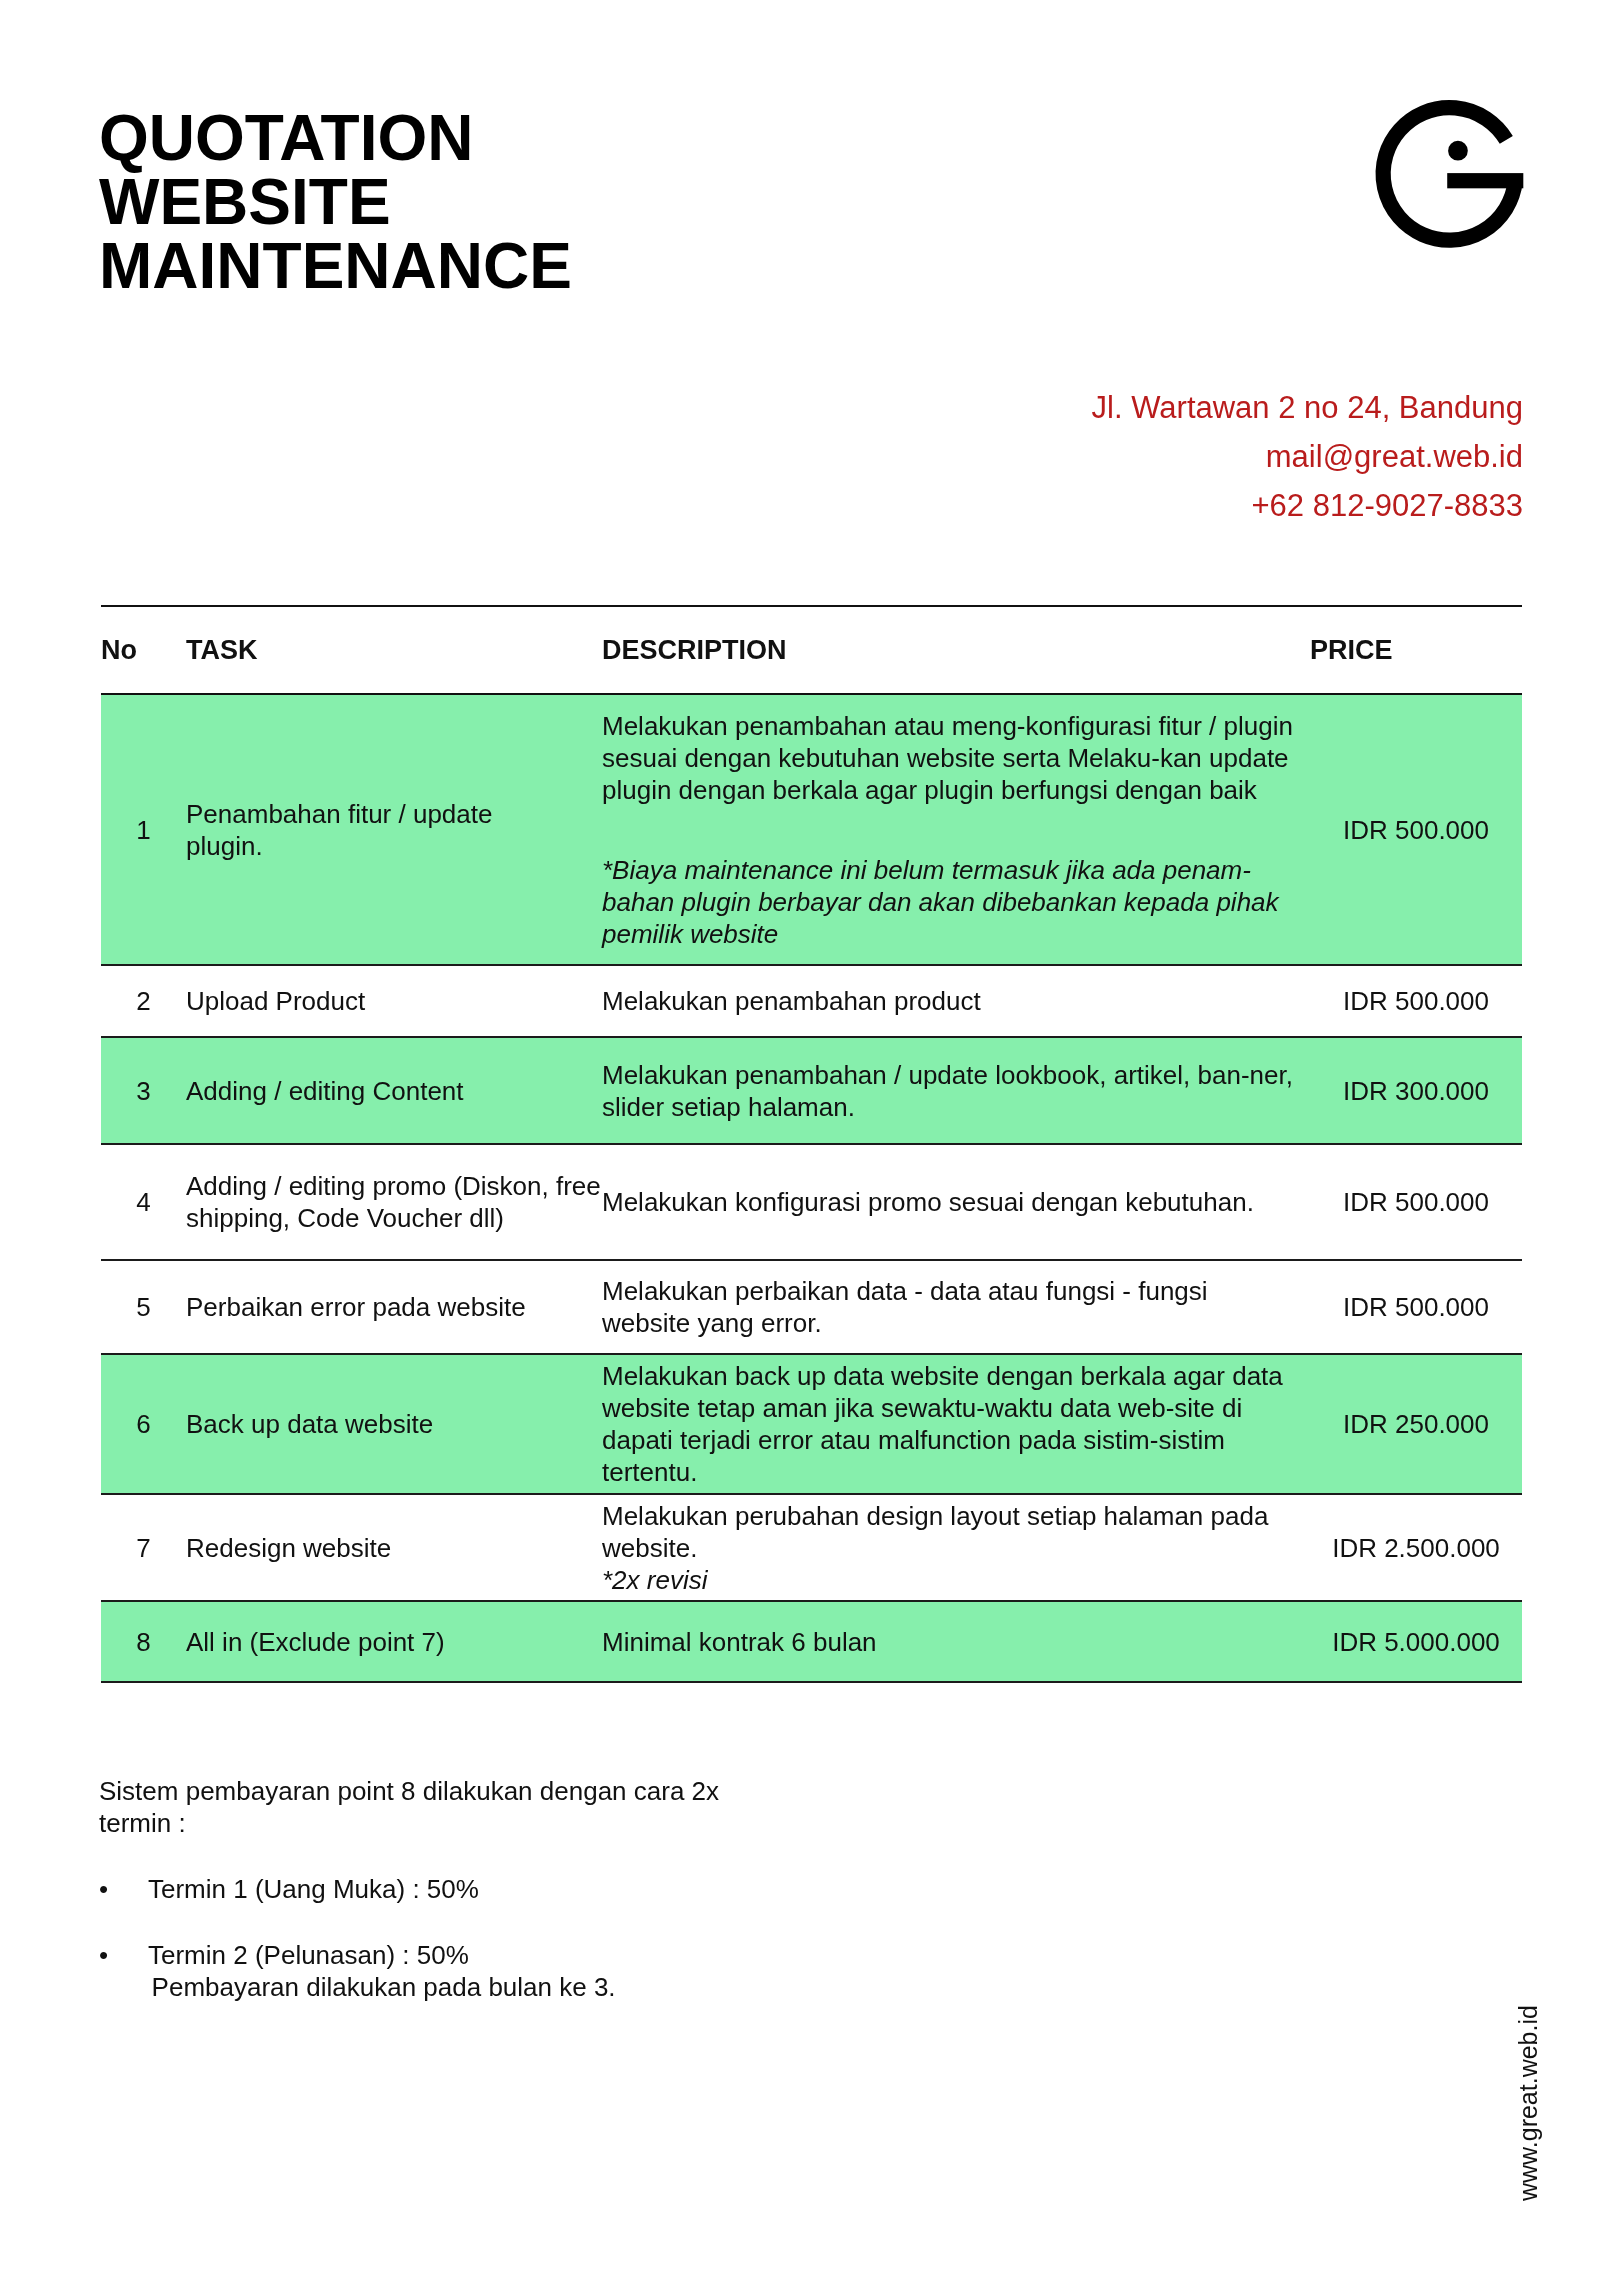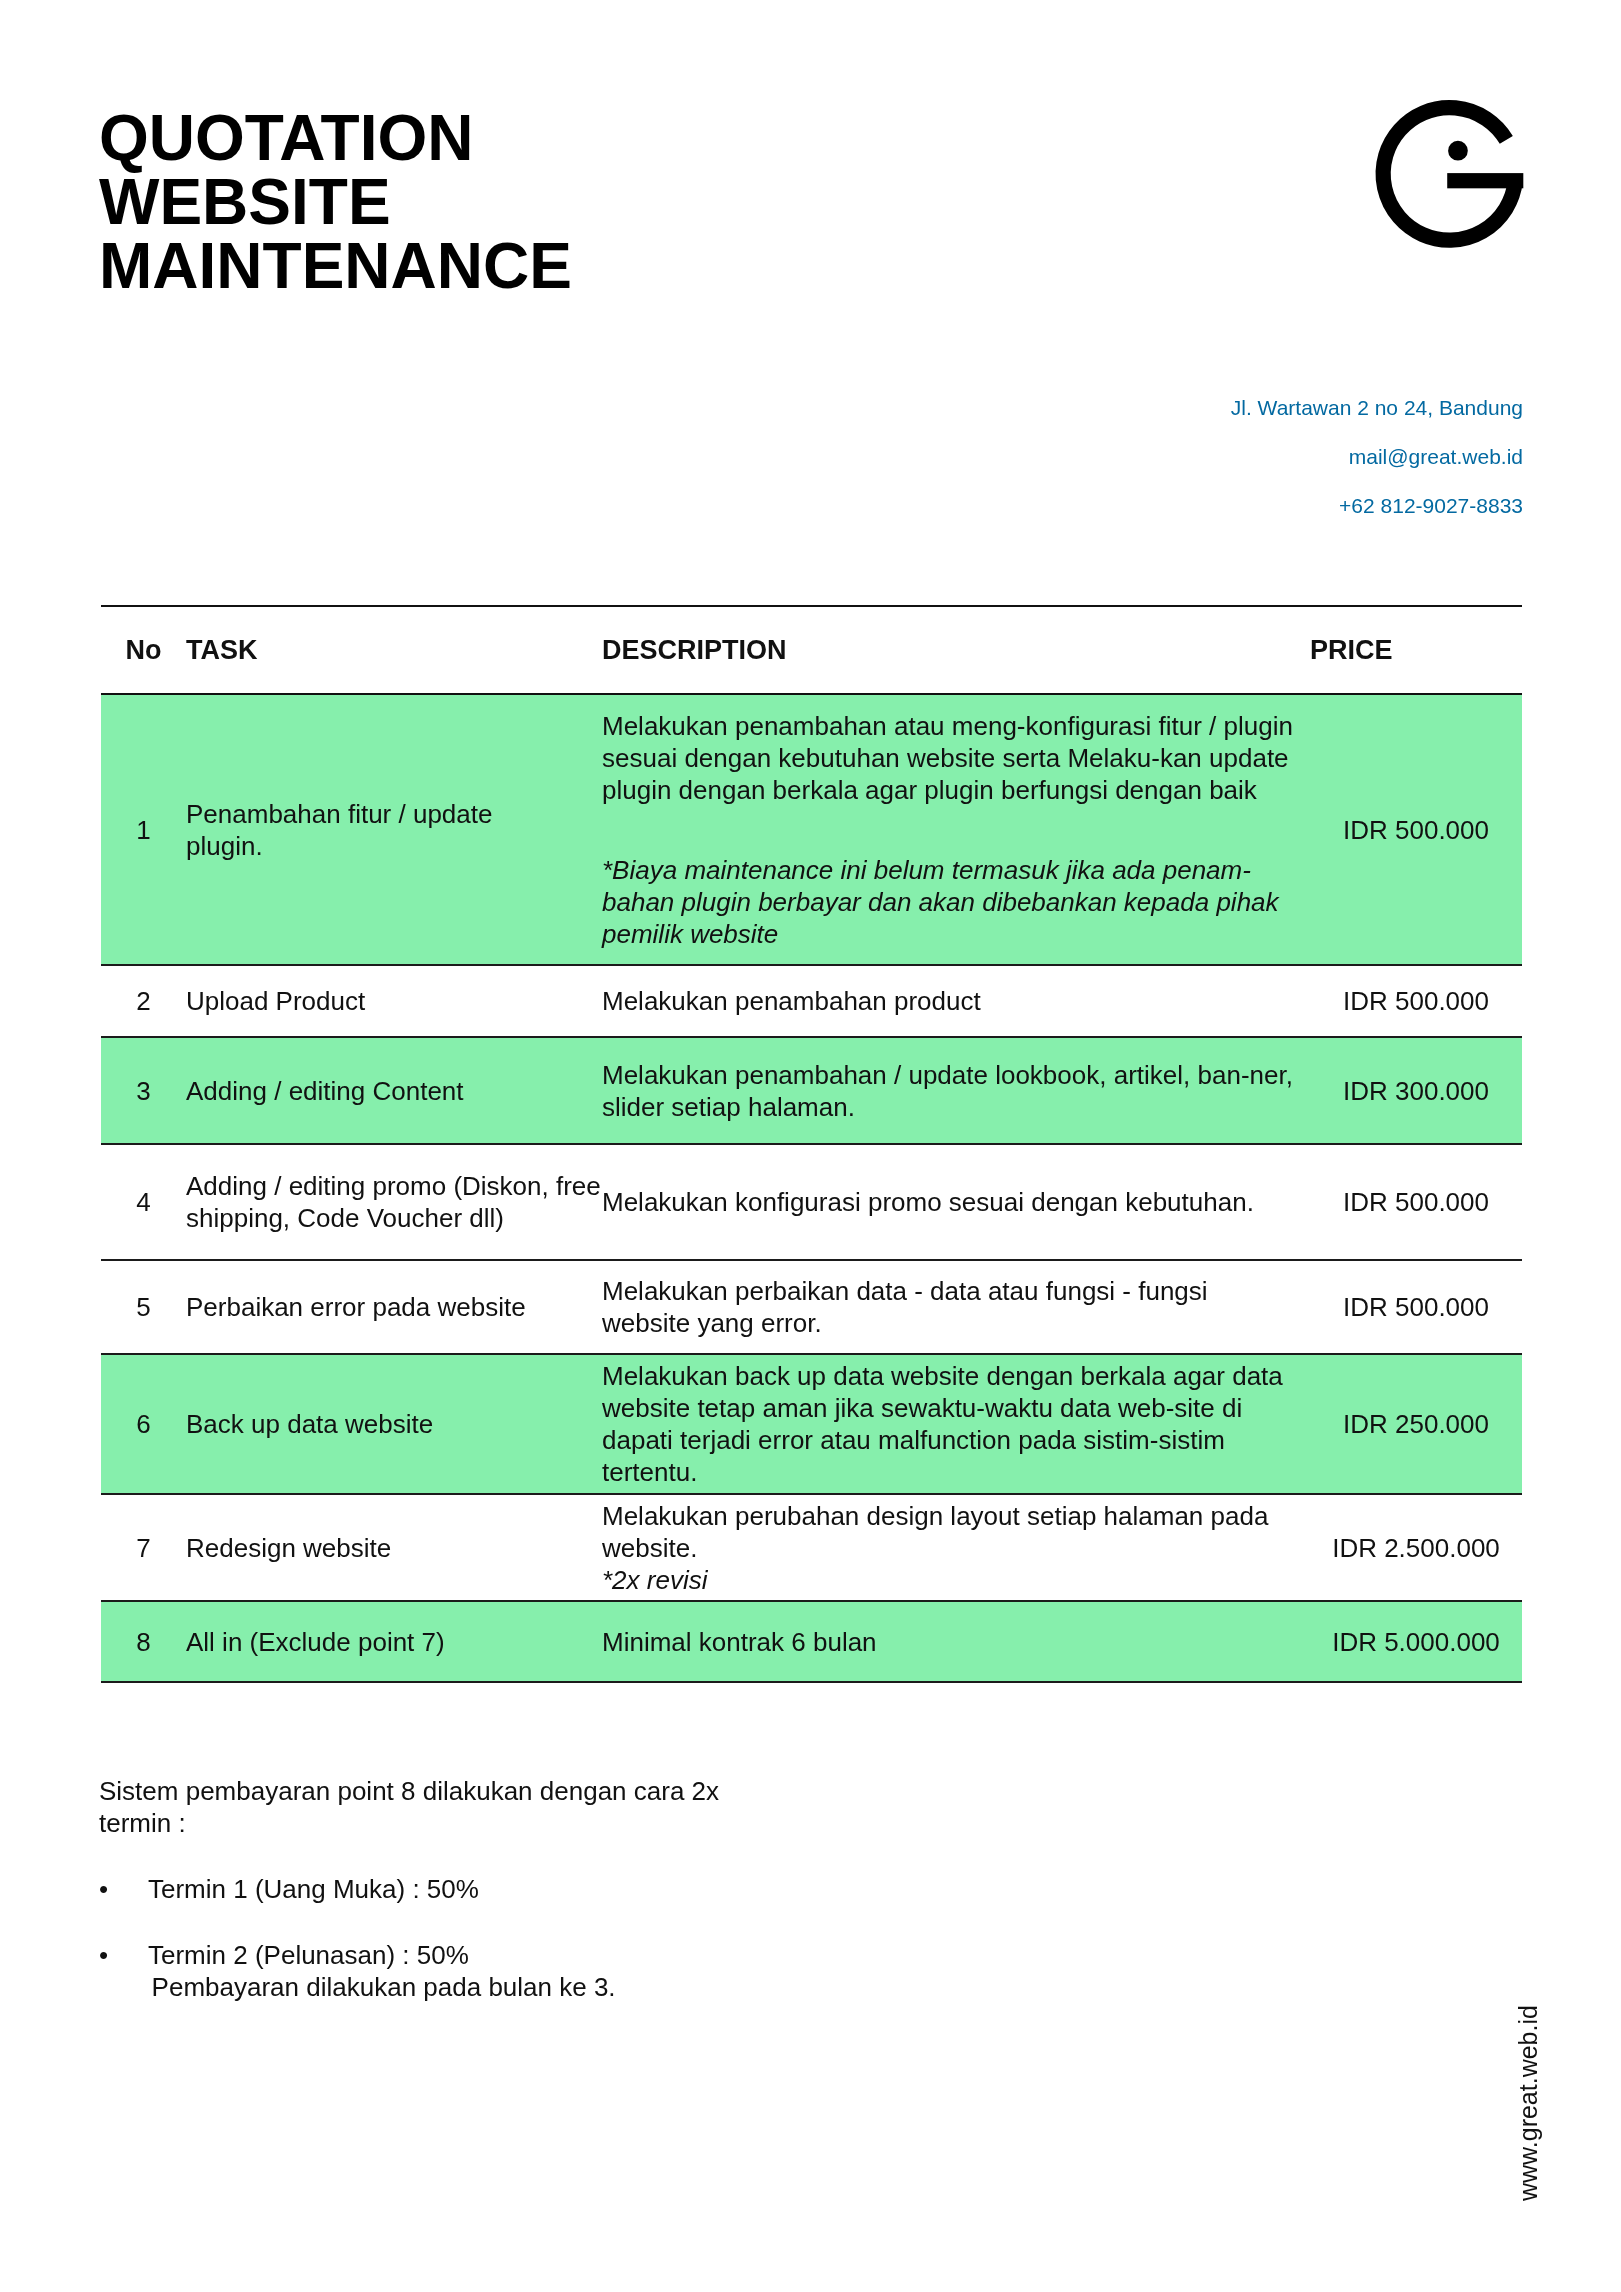--- a/index.html
+++ b/index.html
@@ -11,21 +11,21 @@
     position: absolute; left: 99px; top: 106px;
     font-weight: 700; font-size: 64px; line-height: 64px; letter-spacing: 0px;
     color: #000000; margin: 0;
   }
   .title span { display: block; }
   .logo { position: absolute; left: 1372px; top: 97px; width: 154px; height: 154px; }
   .company {
     position: absolute; right: 98px; top: 383px; text-align: right;
   }
   .company .name { font-weight: 700; font-size: 32px; line-height: 48px; color: #111; }
-  .company .line { font-size: 21px; line-height: 49px; color: #0369a1; }
+  .company .line { font-size: 31px; line-height: 49px; color: #b91c1c; }
   table.q {
     position: absolute; left: 101px; top: 605px; width: 1421px;
     border-collapse: collapse; table-layout: fixed;
     font-size: 26px; line-height: 32px;
   }
   table.q th {
     font-weight: 700; text-align: left; font-size: 27px;
     height: 86px; padding: 0; vertical-align: middle;
     border-top: 2.7px solid #111; border-bottom: 2.7px solid #111;
   }
@@ -84,21 +84,21 @@
 
 <table class="q">
   <colgroup>
     <col class="c-no">
       <col class="c-task">
       <col class="c-desc">
       <col class="c-price">
   </colgroup>
   <thead>
     <tr>
-      <th class="c-no" style="text-align:center">No</th>
+      <th class="c-no" style="">No</th>
       <th class="c-task">TASK</th>
       <th class="c-desc">DESCRIPTION</th>
       <th class="c-price">PRICE</th>
     </tr>
   </thead>
   <tbody>
     <tr class="shade" style="height:271px">
       <td class="c-no">1</td>
       <td class="c-task">
           <div class="inner" style="padding-right:63px">Penambahan fitur / update plugin.</div>

